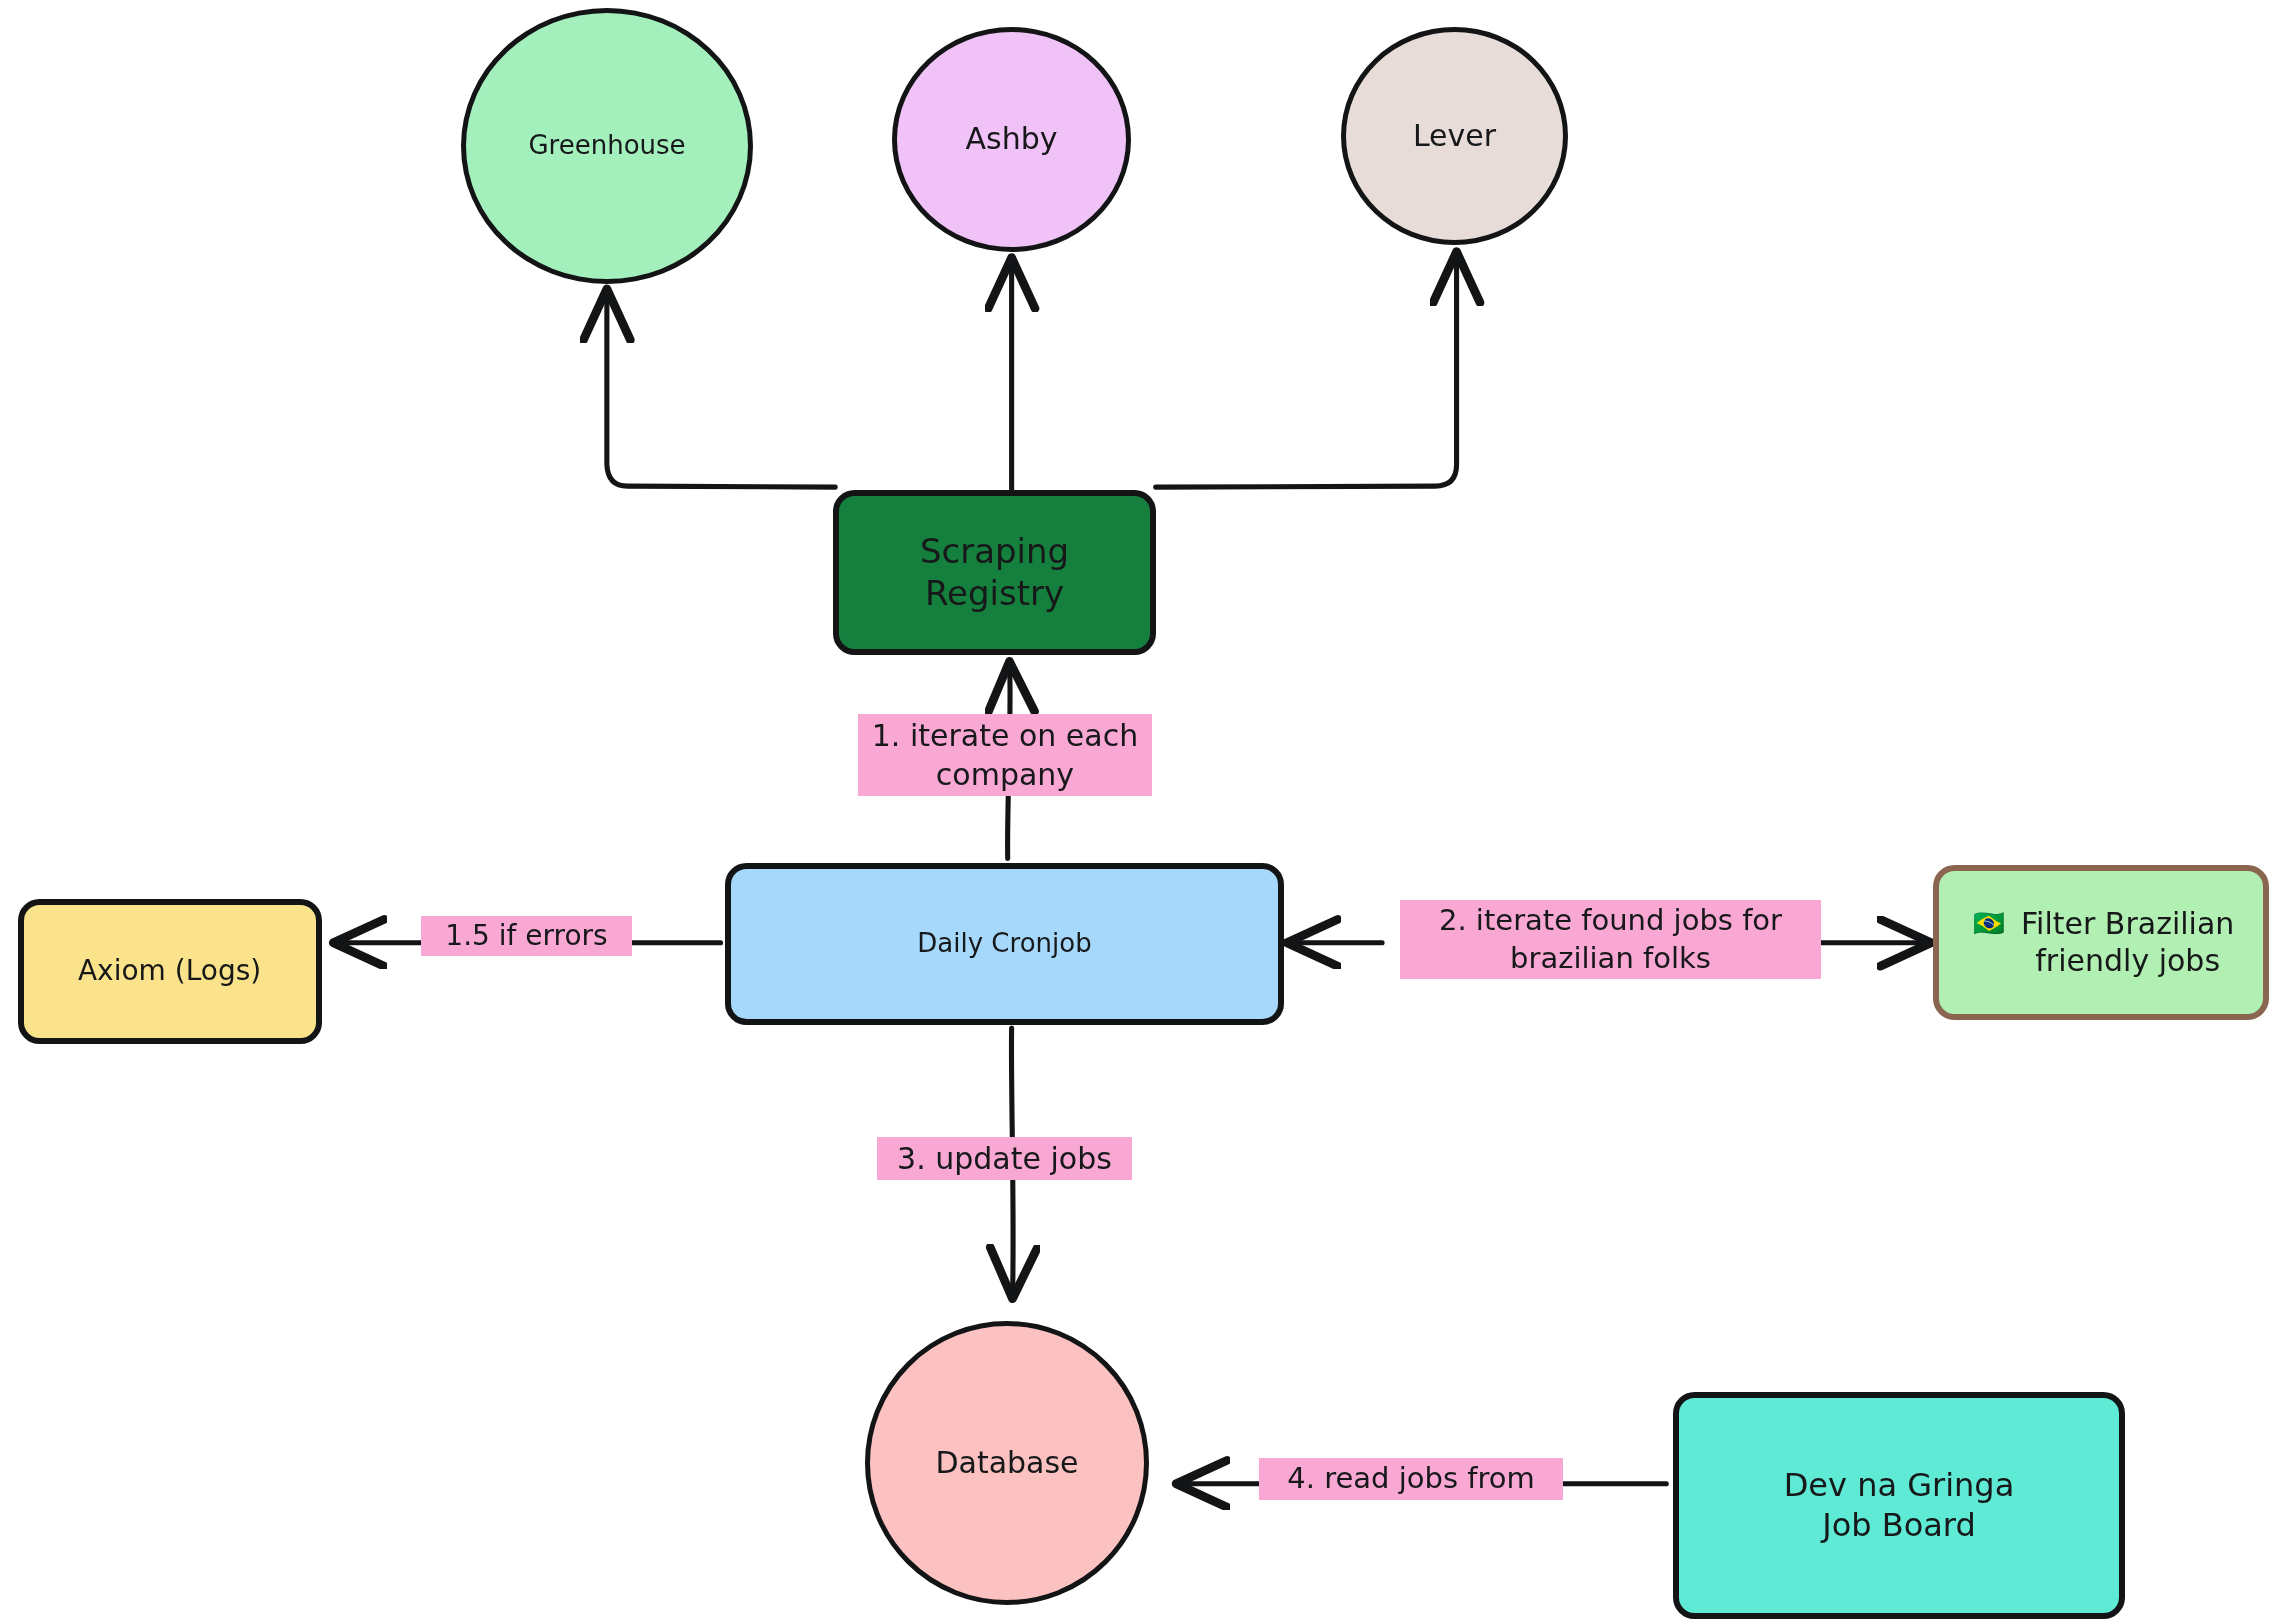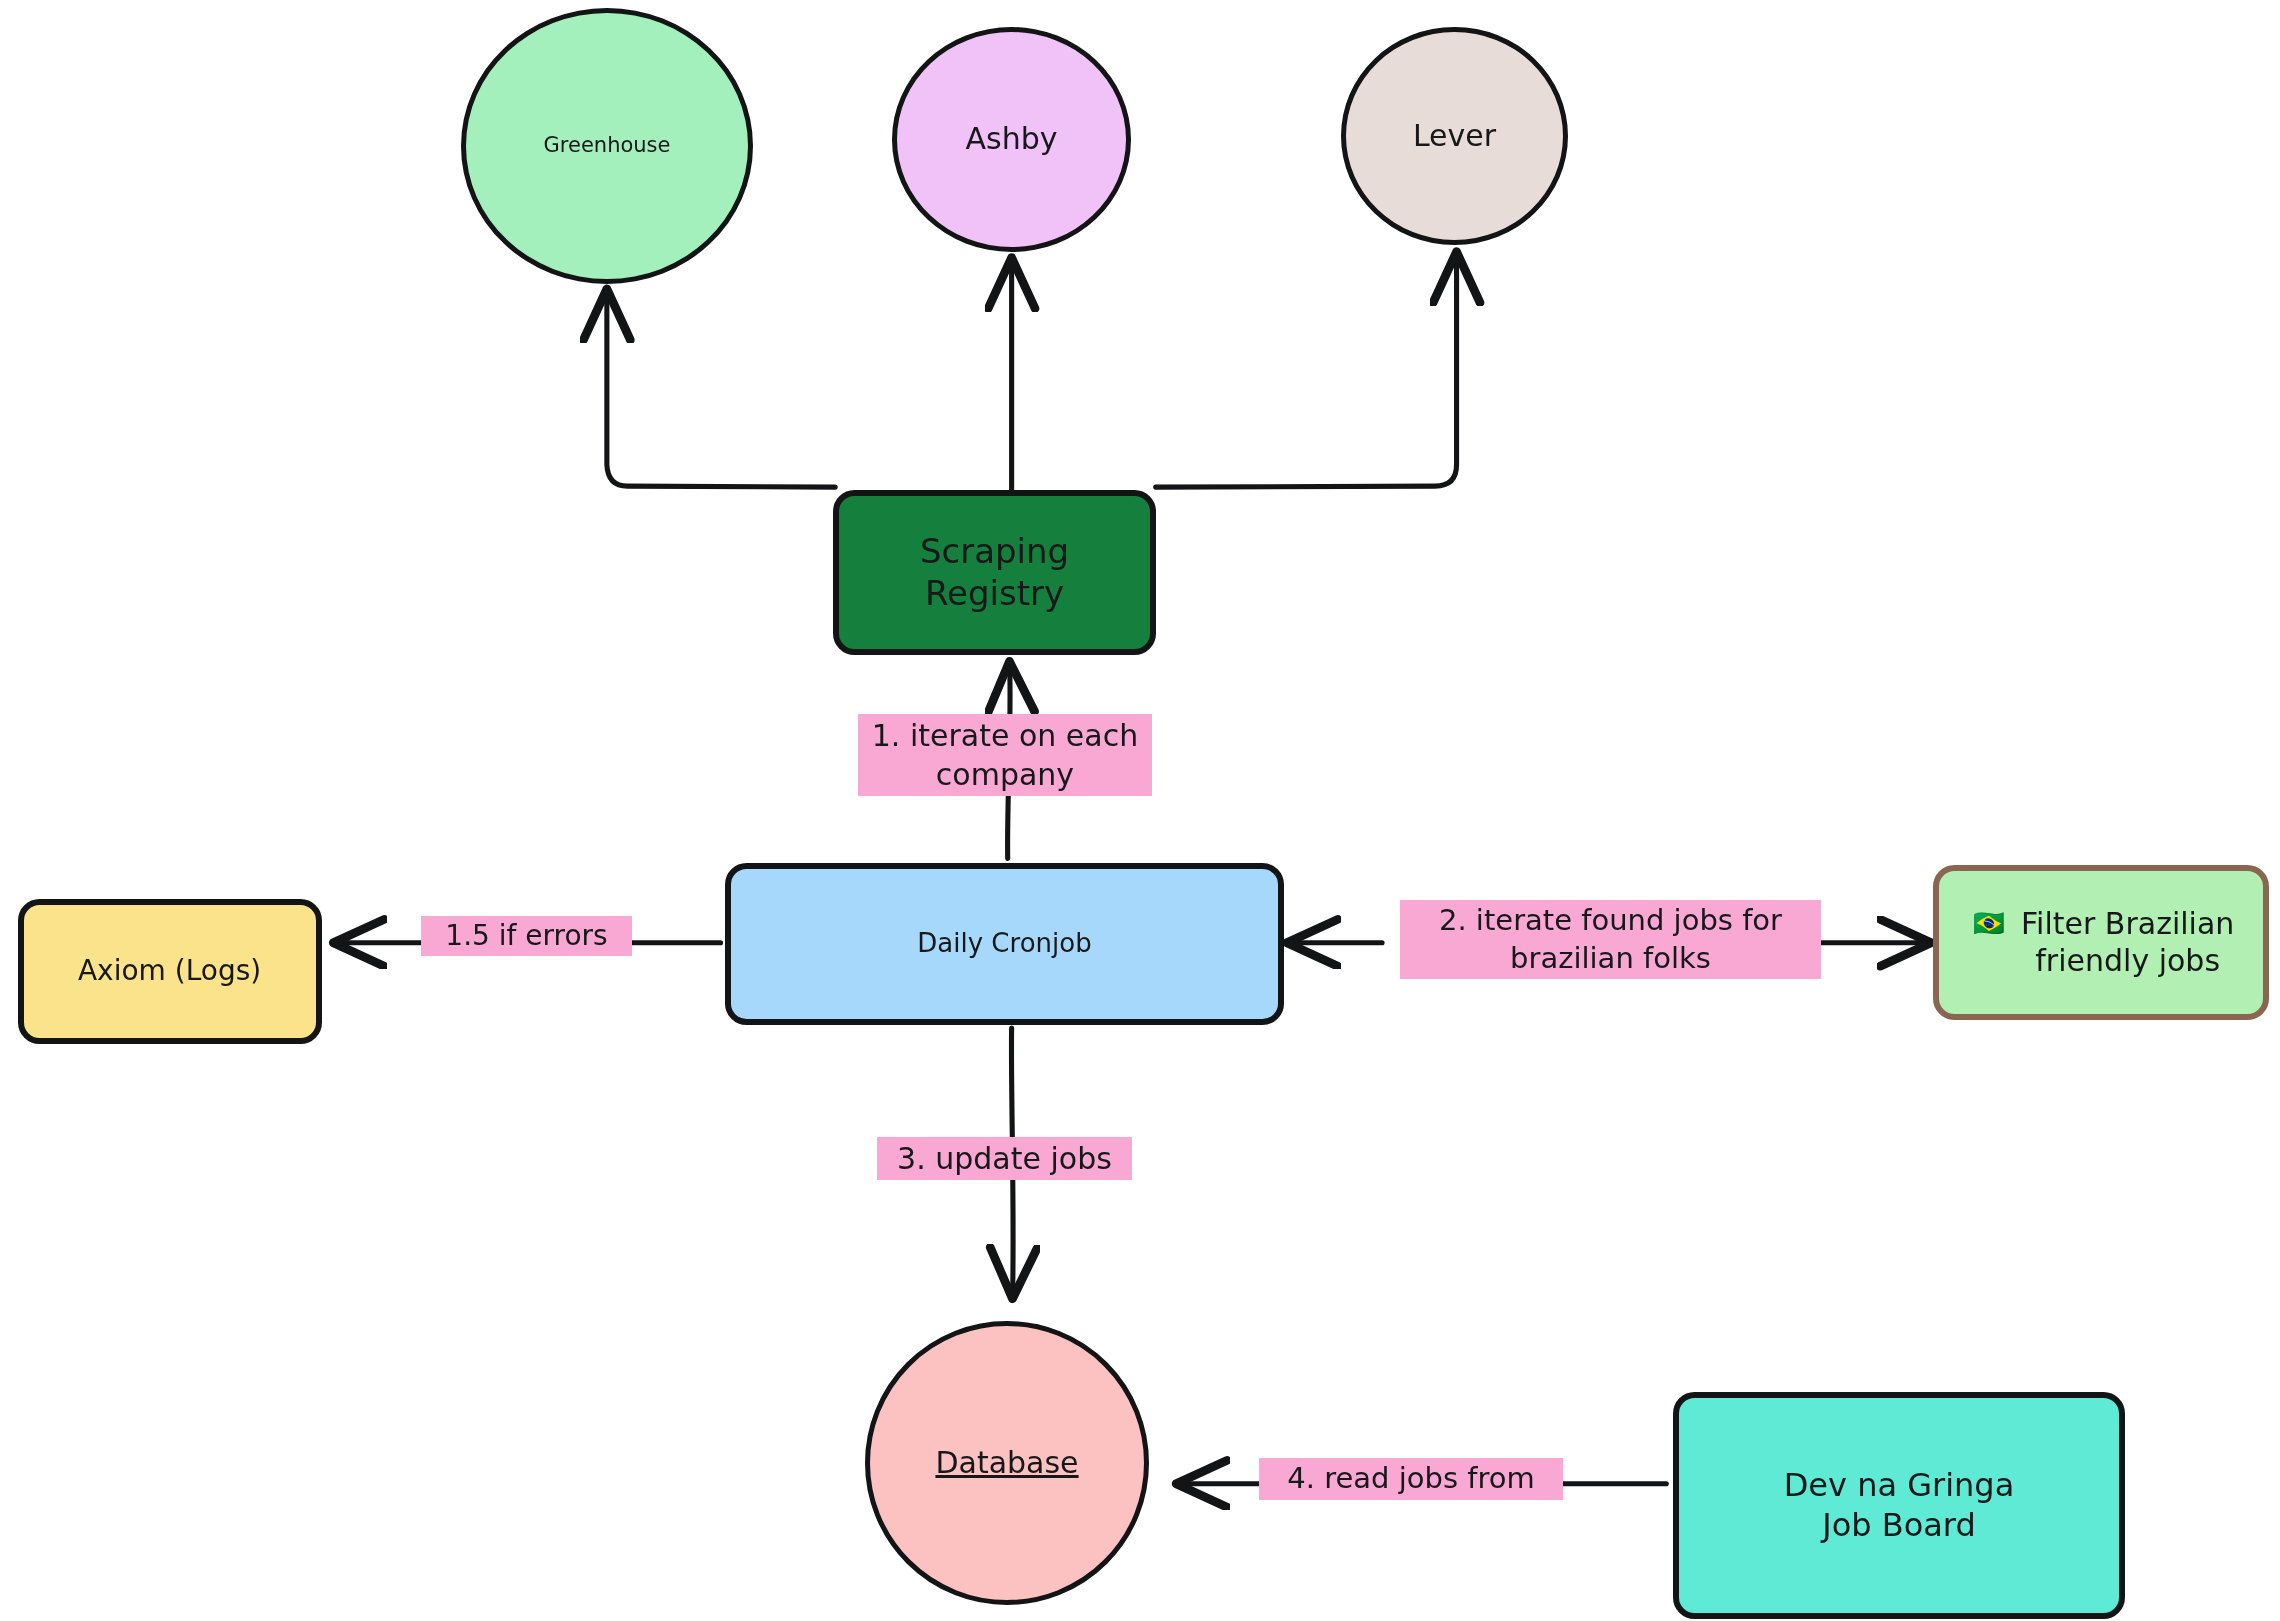--- a/index.html
+++ b/index.html
@@ -48,21 +48,21 @@
   }
   .rrect {
     border-radius: 21.6px;
     border: 6.9px solid #131416;
   }
 
   
   #node-greenhouse {
     left: 461px; top: 7.8px;
     width: 292px; height: 276px;
-    font-size: 21px;
+    font-size: 26px;
     justify-content: center;
   }
   #node-ashby {
     left: 892px; top: 26.5px;
     width: 239px; height: 225px;
     font-size: 30px;
   }
   #node-lever {
     left: 1341px; top: 27.4px;
     width: 227px; height: 218px;
@@ -100,21 +100,20 @@
     font-size: 25.5px;
     line-height: 1;
     flex: 0 0 auto;
     align-self: flex-start;
     margin-top: 4.9px;
   }
   #node-database {
     left: 865px; top: 1321px;
     width: 284px; height: 284px;
     font-size: 30px;
-    text-decoration: underline;
   }
   #node-job-board {
     left: 1673px; top: 1364px;
     width: 452px; height: 227px;
     font-size: 32px;
   }
 
   
   .edge-label {
     position: absolute;

